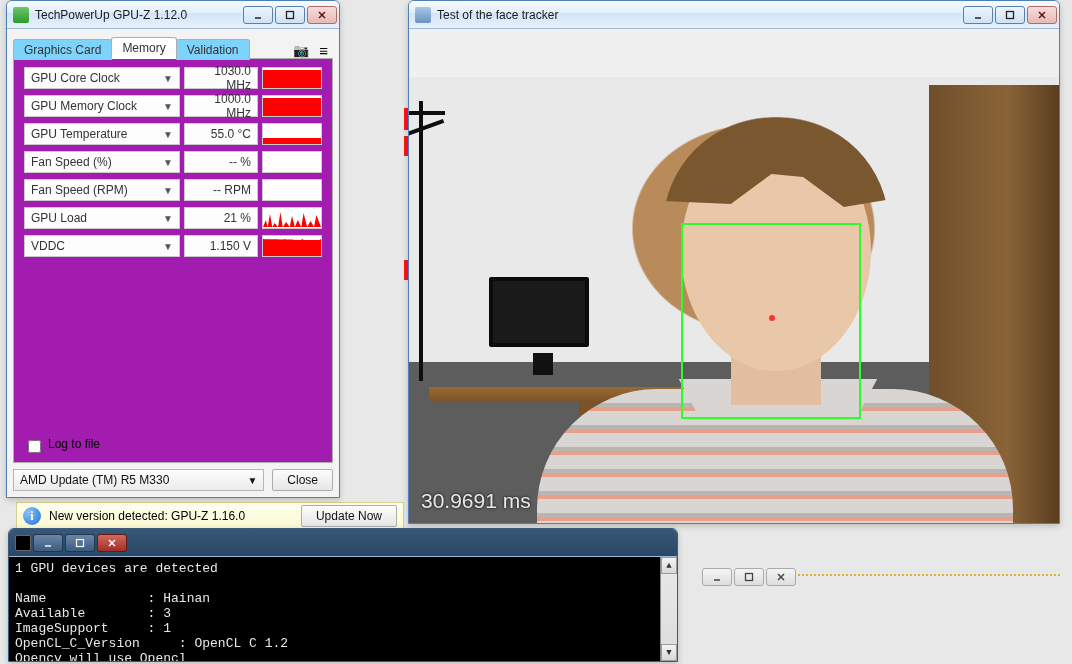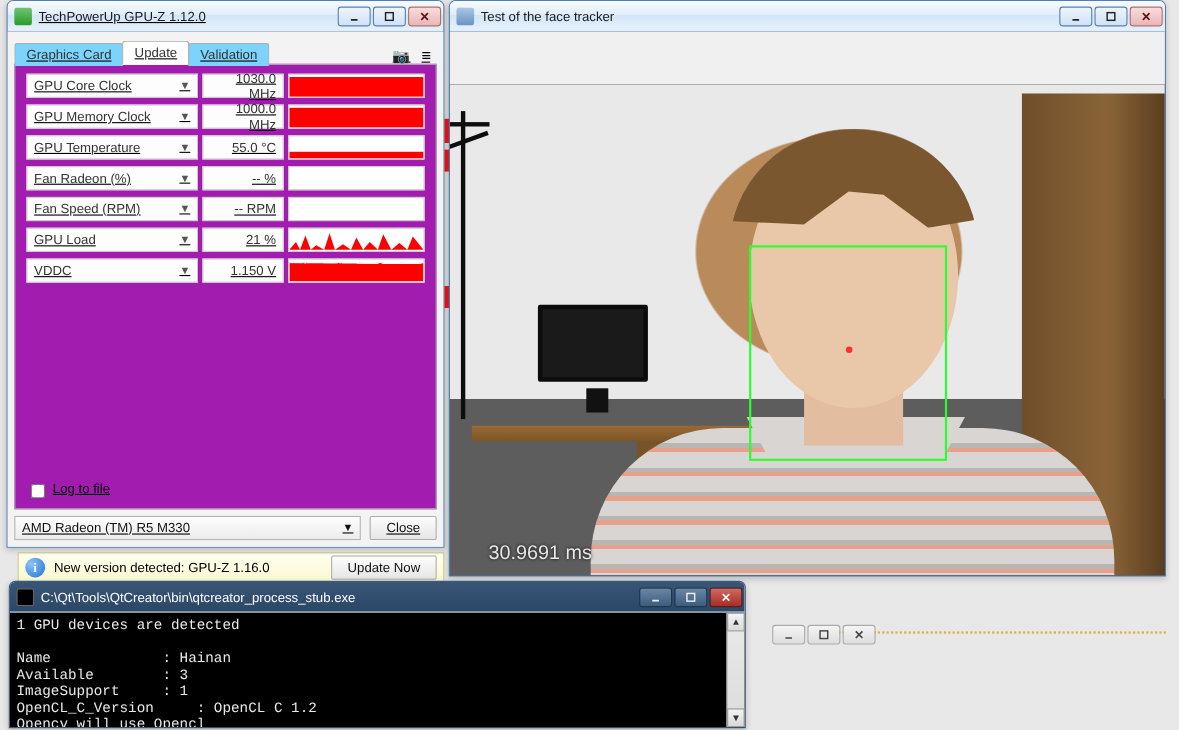--- a/index.html
+++ b/index.html
@@ -63,21 +63,21 @@
   .client {
     flex:1;
     background:#f3f3f3;
     padding:6px;
     display:flex;
     flex-direction:column;
     overflow:hidden;
   }
 
   
-  #gpuz { left:6px; top:0px; width:398px; height:498px;text-decoration:underline; }
+  #gpuz { left:6px; top:0px; width:334px; height:498px; }
   .tabbar { display:flex; align-items:flex-end; height:24px; margin-bottom:-1px; z-index:2; position:relative; }
   .tab {
     padding: 3px 10px;
     background:#7dd3fc;
     border:1px solid #adadad;
     border-bottom:none;
     border-top-left-radius:3px;
     border-top-right-radius:3px;
     margin-right:-1px;
     color:#333;
@@ -243,23 +243,22 @@
     border:2px solid #2bff2b;
     left:272px; top:146px; width:180px; height:196px;
   }
   .face-point {
     position:absolute; width:6px; height:6px; border-radius:50%;
     background:#ff3030;
     left:360px; top:238px;
   }
   .fps-overlay {
     position:absolute; left:12px; bottom:10px;
-    color:#e8e8e8; font-family:"Segoe UI", sans-serif; font-size:18px;
+    color:#e8e8e8; font-family:"Segoe UI", sans-serif; font-size:21px;
     text-shadow:0 0 3px #000;
-    margin-left:23px;
   }
 
   
   #console-win { left:8px; top:528px; width:670px; height:134px; border-color:#3a5b80; }
   #console-win .titlebar { background: linear-gradient(#3a5676,#2b4766); color:#fff; }
   #console-win .titlebar .title-text { color:#fff; }
   #console-win .win-btn { background:linear-gradient(#6a86a7,#3c5d80); border-color:#203750; color:#eee;}
   #console-win .win-btn.close { background:linear-gradient(#d06a60,#a32e25); border-color:#611a15;}
   .console-client {
     flex:1; background:#000; color:#e8e8e8;
@@ -331,21 +330,21 @@
           <svg viewBox="0 0 10 10">
             <line x1="2" y1="2" x2="8" y2="8" stroke="#5a1413" stroke-width="1.5"></line>
             <line x1="8" y1="2" x2="2" y2="8" stroke="#5a1413" stroke-width="1.5"></line>
           </svg>
         </div>
     </div>
   </div>
   <div class="client">
     <div class="tabbar">
       <div class="tab">Graphics Card</div>
-      <div class="tab active">Update</div>
+      <div class="tab active">Memory</div>
       <div class="tab">Validation</div>
       <div class="tab-icons">
         <span style="font-size:13px;">📷</span>
         <span style="font-size:15px; letter-spacing:-1px;">≡</span>
       </div>
     </div>
     <div class="panel">
 
       <div class="sensor-row">
         <div class="sensor-name">
@@ -369,21 +368,21 @@
         <div class="sensor-name">
           <span>GPU Temperature</span>
           <span class="chev">▼</span>
         </div>
         <div class="sensor-value">55.0 °C</div>
         <div class="sensor-graph fill-low"></div>
       </div>
 
       <div class="sensor-row">
         <div class="sensor-name">
-          <span>Fan Radeon (%)</span>
+          <span>Fan Speed (%)</span>
           <span class="chev">▼</span>
         </div>
         <div class="sensor-value">-- %</div>
         <div class="sensor-graph"></div>
       </div>
 
       <div class="sensor-row">
         <div class="sensor-name">
           <span>Fan Speed (RPM)</span>
           <span class="chev">▼</span>
@@ -420,21 +419,21 @@
       </div>
 
       <div class="log-row">
         <input type="checkbox" style="">
         <span>Log to file</span>
       </div>
     </div>
 
     <div class="gpuz-bottom">
       <div class="combo">
-        <span>AMD Radeon (TM) R5 M330</span>
+        <span>AMD Update (TM) R5 M330</span>
         <span class="chev" style="font-size:10px">▼</span>
       </div>
       <div class="btn">Close</div>
     </div>
   </div>
 </div>
 
 <div class="window" id="facetracker">
   <div class="titlebar">
     <div class="app-icon gen"></div>
@@ -496,21 +495,20 @@
       <svg viewBox="0 0 10 10">
         <line x1="2" y1="2" x2="8" y2="8" stroke="#444" stroke-width="1.5"></line>
         <line x1="8" y1="2" x2="2" y2="8" stroke="#444" stroke-width="1.5"></line>
       </svg>
     </div>
 </div>
 
 <div class="window" id="console-win">
   <div class="titlebar">
     <div class="app-icon console"></div>
-    <div class="title-text">C:\Qt\Tools\QtCreator\bin\qtcreator_process_stub.exe</div>
     <div class="win-btns">
       <div class="win-btn">
           <svg viewBox="0 0 10 10">
             <line x1="2" y1="8" x2="8" y2="8" stroke="#eee" stroke-width="1.5"></line>
           </svg>
         </div>
       <div class="win-btn">
           <svg viewBox="0 0 10 10">
             <rect x="1.5" y="1.5" width="7" height="7" fill="none" stroke="#eee" stroke-width="1.3"></rect>
           </svg>

